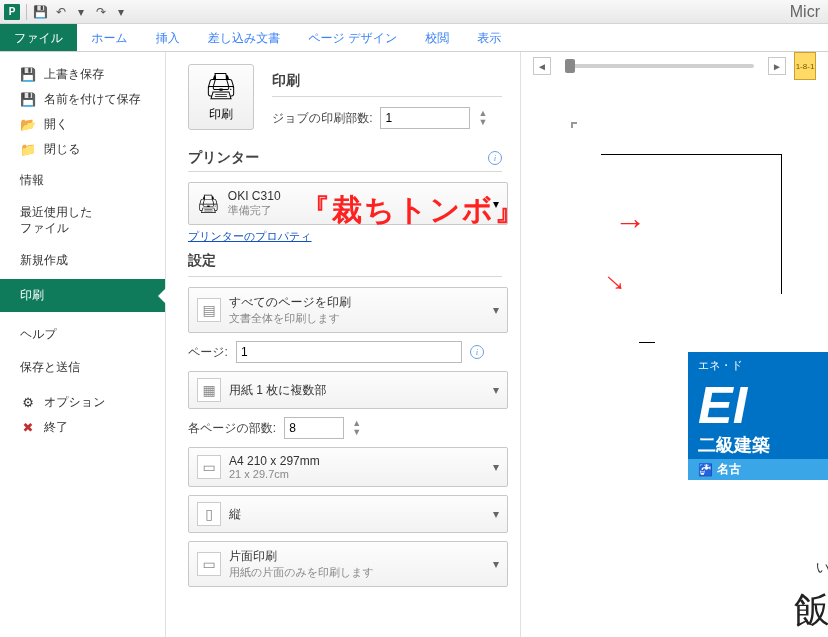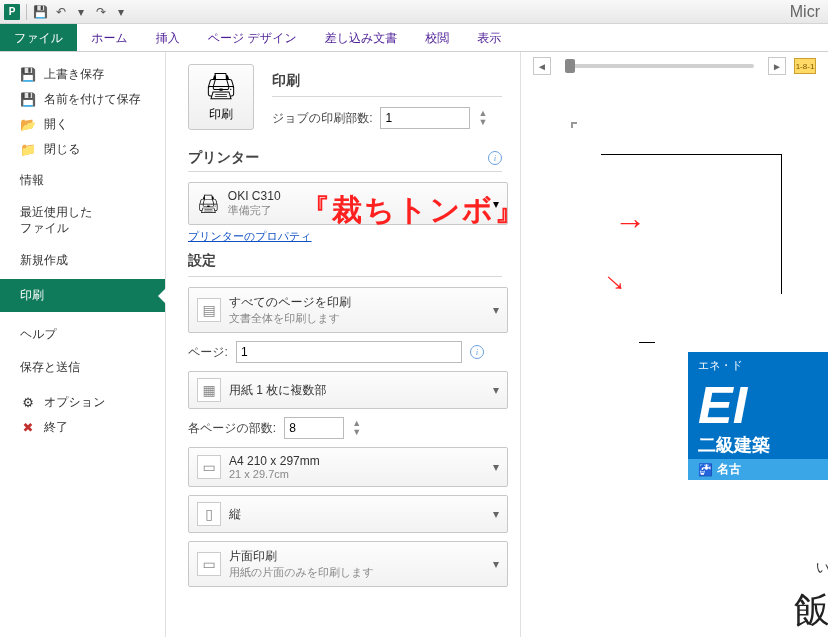--- a/index.html
+++ b/index.html
@@ -3,21 +3,21 @@
 <meta charset="utf-8">
 <style>
 *{box-sizing:border-box;margin:0;padding:0;font-family:"Meiryo UI","Yu Gothic UI",sans-serif;font-size:12px}
 body{width:828px;height:637px;background:#fff;position:relative;overflow:hidden}
 .qat{height:24px;background:linear-gradient(#f8f8f8,#e8e8e8);border-bottom:1px solid #d4d4d4;display:flex;align-items:center;padding:0 4px;gap:4px}
 .qat .app-icon{width:16px;height:16px;background:#0f7b5a;color:#fff;font-weight:bold;font-size:10px;display:flex;align-items:center;justify-content:center;border-radius:1px}
 .qat .sep{width:1px;height:16px;background:#c0c0c0;margin:0 2px}
 .qat .ico{width:16px;height:16px;display:flex;align-items:center;justify-content:center;color:#555;cursor:pointer}
 .qat .title{margin-left:auto;color:#666;font-size:16px;padding-right:4px}
 .ribbon{height:28px;background:#fff;display:flex;align-items:stretch;border-bottom:1px solid #d0d0d0}
-.ribbon .tab{padding:6px 14px;color:#4c1d95;cursor:pointer}
+.ribbon .tab{padding:6px 14px;color:#3b82f6;cursor:pointer}
 .ribbon .tab.file{background:#0f7b5a;color:#fff;font-weight:normal}
 .main{display:flex;height:calc(637px - 52px)}
 .sidebar{width:166px;background:#fff;border-right:1px solid #e0e0e0;padding-top:10px}
 .sb-item{display:flex;align-items:center;padding:4px 10px 4px 20px;gap:8px;cursor:pointer;color:#333}
 .sb-item .ic{width:16px;height:16px;display:flex;align-items:center;justify-content:center;font-size:13px}
 .sb-head{padding:10px 10px 6px 20px;color:#333;cursor:pointer}
 .sb-head.multi{line-height:1.3}
 .sb-active{background:#0f7b5a;color:#fff;padding:8px 10px 8px 20px;position:relative;margin:4px 0}
 .sb-active::after{content:"";position:absolute;right:-1px;top:50%;transform:translateY(-50%);border:8px solid transparent;border-right-color:#fff}
 .sb-divider{height:8px}
@@ -42,21 +42,21 @@
 .info-ico{width:14px;height:14px;border:1px solid #6aa0e0;border-radius:50%;color:#6aa0e0;font-size:9px;display:inline-flex;align-items:center;justify-content:center;font-style:italic;font-family:serif}
 input.num{width:90px;height:22px;border:1px solid #bbb;padding:0 4px}
 input.pagein{width:226px;height:22px;border:1px solid #bbb;padding:0 4px}
 .lbl{color:#444}
 .btn-sm{border:1px solid #c0c0c0;background:linear-gradient(#fdfdfd,#efefef);padding:4px 14px;cursor:pointer;border-radius:2px}
 .preview{flex:1;background:#fff;position:relative;border-left:1px solid #e0e0e0}
 .pv-toolbar{height:28px;display:flex;align-items:center;padding:0 12px;gap:8px}
 .pv-toolbar .nav-ico{width:18px;height:18px;border:1px solid #c8c8c8;display:flex;align-items:center;justify-content:center;font-size:10px;color:#666;cursor:pointer}
 .slider{flex:1;height:4px;background:#d0d0d0;border-radius:2px;position:relative;margin:0 6px}
 .slider .thumb{width:10px;height:14px;background:#888;border-radius:2px;position:absolute;left:0;top:-5px}
-.ruler-ico{width:22px;height:16px;background:#ffda66;border:1px solid #cca030;font-size:8px;display:flex;align-items:center;justify-content:center;color:#7a5800}
+.ruler-ico{width:22px;height:28px;background:#ffda66;border:1px solid #cca030;font-size:8px;display:flex;align-items:center;justify-content:center;color:#7a5800}
 .pv-canvas{position:absolute;left:30px;top:40px;right:-10px;bottom:-10px;background:#fff}
 .doc-banner{position:absolute;right:0;top:260px;width:150px}
 .doc-banner .b1{background:#0072c6;color:#fff;padding:6px 10px;font-size:11px}
 .doc-banner .b2{background:#0072c6;color:#fff;font-size:52px;font-weight:bold;font-style:italic;padding:0 10px;line-height:1}
 .doc-banner .b3{background:#0072c6;color:#fff;font-size:18px;padding:2px 10px;font-weight:bold}
 .doc-banner .b4{background:#3aa6e8;color:#fff;font-size:18px;padding:2px 10px;font-weight:bold;display:flex;align-items:center;gap:4px}
 .jp-text{position:absolute;right:8px;bottom:70px;font-size:14px;color:#333;font-family:"Yu Mincho",serif}
 .jp-big{position:absolute;right:8px;bottom:12px;font-size:36px;color:#222;font-family:"Yu Mincho",serif}
 .annot{position:absolute;color:#ff2020;font-weight:bold;pointer-events:none}
 .annot.label{font-size:30px;left:300px;top:190px;letter-spacing:2px}
@@ -74,22 +74,22 @@
  <div class="ico">▾</div>
  <div class="ico">↷</div>
  <div class="ico">▾</div>
  <div class="title">Micr</div>
 </div>
 
 <div class="ribbon">
  <div class="tab file">ファイル</div>
  <div class="tab">ホーム</div>
  <div class="tab">挿入</div>
+ <div class="tab">差し込み文書</div>
  <div class="tab">ページ デザイン</div>
- <div class="tab">差し込み文書</div>
  <div class="tab">校閲</div>
  <div class="tab">表示</div>
 </div>
 
 <div class="main">
  <div class="sidebar">
   <div class="sb-item">
         <span class="ic">💾</span>
         <span>上書き保存</span>
       </div>

